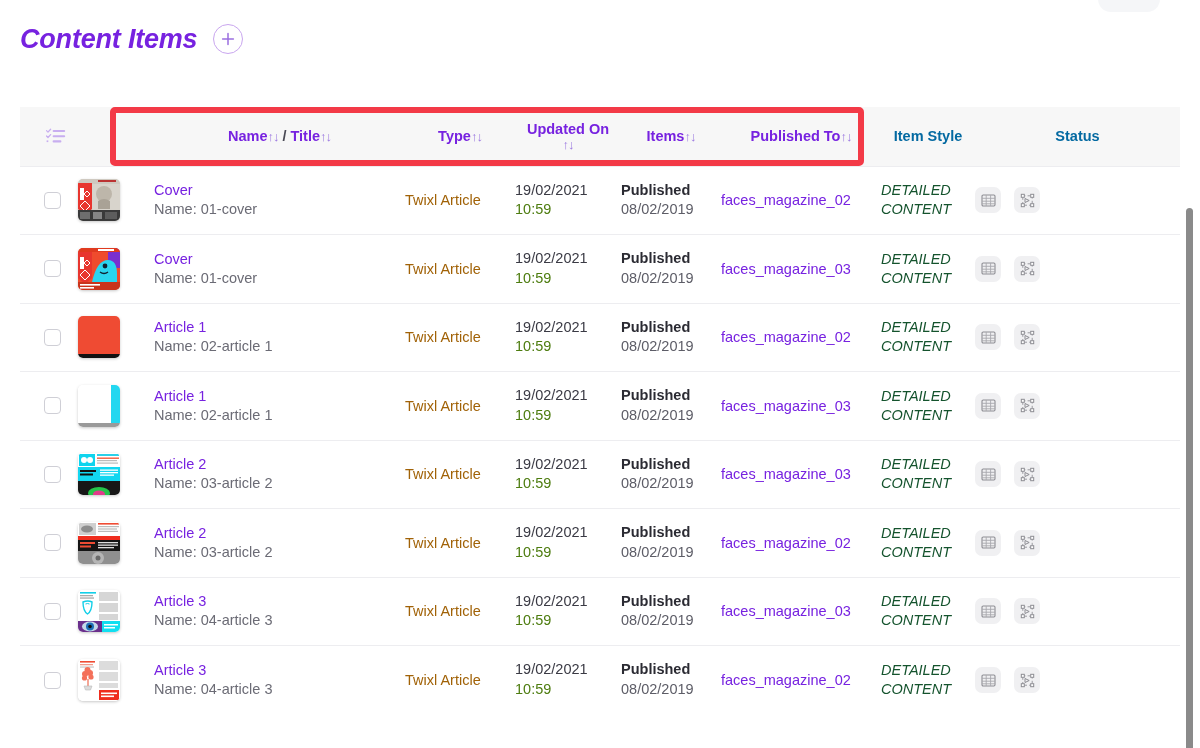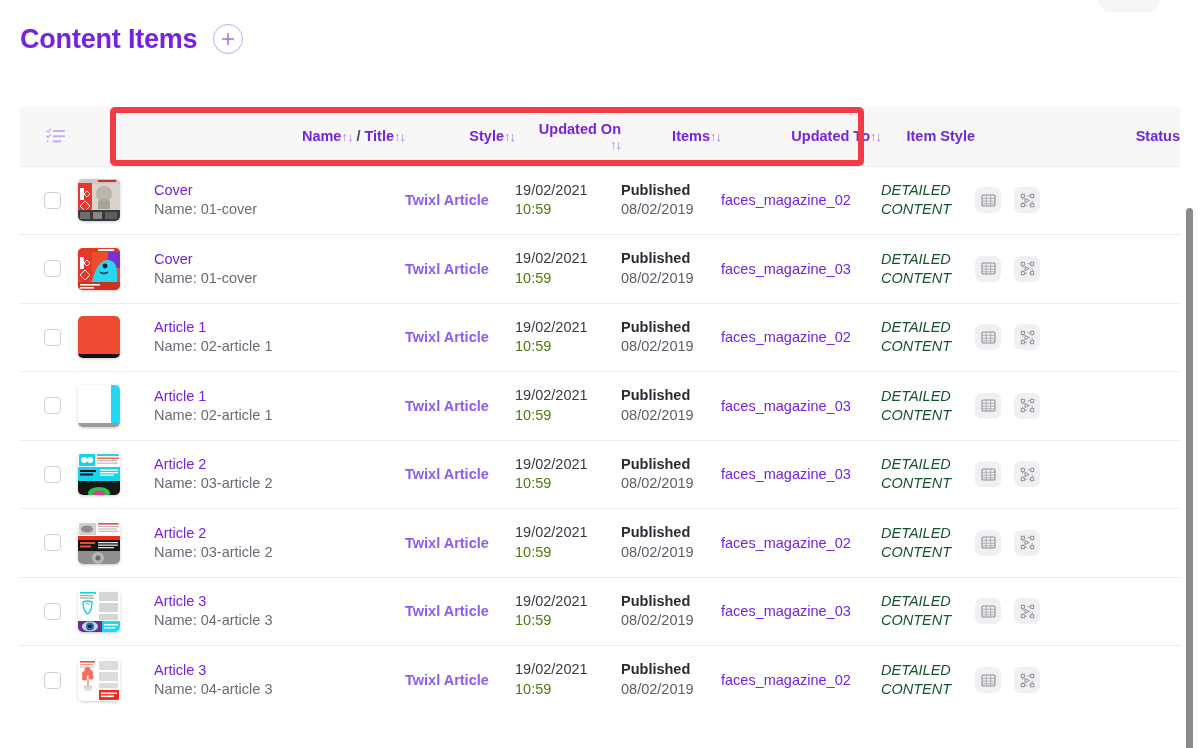--- a/index.html
+++ b/index.html
@@ -14,21 +14,21 @@
 
   
   .top-pill {
     position:absolute; top:-14px; left:1098px; width:62px; height:26px;
     border-radius:13px; background:#f2f3f5; opacity:.75;
   }
 
   
   .page-head {
     position:absolute; left:20px; top:24px;
-    display:flex; align-items:center; gap:16px;
+    display:flex; align-items:center; gap:16px;font-style:italic;
   }
   .page-title {
     font-size:27px; font-weight:700; color:#7722e0; letter-spacing:-.2px;
     line-height:1;
   }
   .add-btn {
     width:30px; height:30px; border-radius:50%;
     border:1.6px solid #c9a6ef; background:#fff;
     display:flex; align-items:center; justify-content:center;
     cursor:pointer;
@@ -38,26 +38,26 @@
   
   .table-wrap {
     position:absolute; left:20px; top:107px; width:1160px; height:641px;
     background:#fff; overflow:hidden;
   }
   table.grid { width:1160px; border-collapse:collapse; table-layout:fixed; }
 
   thead th {
     background:#f7f7f7;
     font-size:14.5px; font-weight:700; color:#7722e0;
-    text-align:right; padding:0 0 0 0;
+    text-align:center; padding:0 0 0 0;
     vertical-align:middle; height:59px;
     border:none;
   }
   thead tr { height:59px; }
-  thead th.dark { color:#6d28d9; }
+  thead th.dark { color:#0369a1; }
   .sortico { color:#9b78e0; font-weight:400; font-size:13px; letter-spacing:-1px; }
   .slash { color:#4a4a55; font-weight:700; padding:0 4px; }
 
   tbody td {
     border-top:1px solid #ededf0;
     font-size:14.5px; color:#3a3a44;
     vertical-align:middle;
     height:68.5px;
     padding:0;
   }
@@ -87,21 +87,21 @@
   .thumb {
     width:42px; height:42px; border-radius:5px;
     box-shadow:0 1px 3px rgba(0,0,0,.22);
     overflow:hidden; background:#fff; position:relative;
   }
   .thumb svg { display:block; }
 
   .nm-title { color:#7722e0; font-weight:400; font-size:14.5px; line-height:1.32; }
   .nm-sub   { color:#6b6b75; font-weight:400; font-size:14.5px; line-height:1.32; }
 
-  .cell-type { color:#8b5cf6;font-weight:bold; }
+  .cell-type { color:#a16207; }
   .upd-1 { color:#3a3a44; line-height:1.35; }
   .upd-2 { color:#4d7c0f; line-height:1.35; }
   .st-1 { color:#2b2b33; font-weight:700; line-height:1.35; }
   .st-2 { color:#5d5d67; font-weight:400; line-height:1.35; }
   .asg  { color:#7722e0;margin-left:15px; }
   .style-txt { color:#14532d; line-height:1.32;font-style:italic; }
 
   .opt-wrap { display:flex; align-items:center; gap:13px; }
   .opt-btn {
     width:26px; height:26px; border-radius:7px; background:#f0f0f2;
@@ -153,31 +153,31 @@
               <rect x="6.6" y="1.9" width="12.6" height="2.1" rx="1" fill="#c8aef0"></rect>
               <rect x="6.6" y="7.2" width="12.6" height="2.1" rx="1" fill="#c8aef0"></rect>
               <rect x="6.6" y="12.3" width="8.8" height="2.1" rx="1" fill="#c8aef0"></rect>
             </svg>
           </th>
           <th class="c-thumb"></th>
           <th class="c-name hdr-name">
             <span>Name</span><span class="sortico">↑↓</span><span class="slash">/</span><span>Title</span><span class="sortico">↑↓</span>
           </th>
           <th class="c-type">
-            <span>Style</span><span class="sortico">↑↓</span>
+            <span>Type</span><span class="sortico">↑↓</span>
           </th>
           <th class="c-upd">
             <div>Updated On</div>
             <div class="sortico">↑↓</div>
           </th>
           <th class="c-stat">
             <span>Items</span><span class="sortico">↑↓</span>
           </th>
           <th class="c-asg">
-            <span>Updated To</span><span class="sortico">↑↓</span>
+            <span>Published To</span><span class="sortico">↑↓</span>
           </th>
           <th class="c-style dark">Item Style</th>
           <th class="c-opt dark">Status</th>
         </tr>
       </thead>
       <tbody id="tbody">
           <tr>
     <td class="c-chk">
       <div class="chkbox"></div>
     </td>

